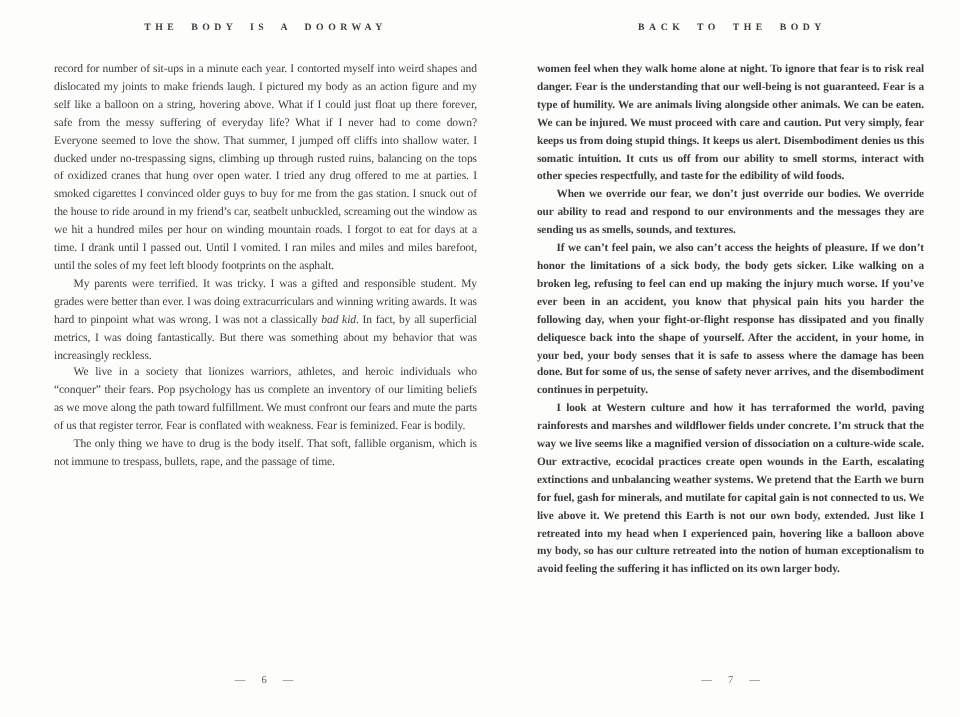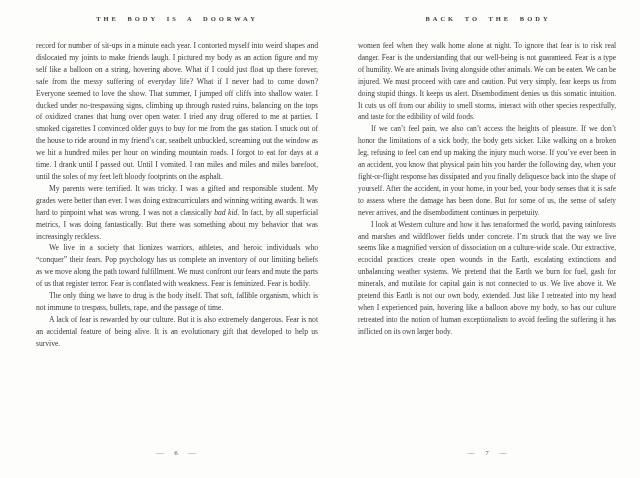--- a/index.html
+++ b/index.html
@@ -40,21 +40,21 @@
 
   .textblock {
     position: absolute;
     top: 40px;
     height: 408px;
     overflow: hidden;
     color: var(--text-color, #3b3b3d);
     text-align: justify;
   }
   .page.left  .textblock { left: 36px; width: 282px; font-size: 7.7px; line-height: 11.9px; letter-spacing: -0.05px; }
-  .page.right .textblock { left: 38px; width: 258px; font-size: 7.5px; line-height: 11.9px; letter-spacing: -0.05px; }
+  .page.right .textblock { left: 38px; width: 258px; font-size: 7.5px; line-height: 11.9px; letter-spacing: -0.05px; font-weight: bold; }
 
   .textblock p {
     margin: 0;
     text-indent: 13px;
   }
   .textblock p:first-child {
     text-indent: 0;
   }
 
   .folio {
@@ -75,28 +75,28 @@
 
 <div class="spread" style="--page-bg: #fdfdfc; --text-color: #3b3b3d; --head-color: #3d3d3f; --folio-color: #5a5a5c;">
 
   <section class="page left">
     <div class="running-head">THE BODY IS A DOORWAY</div>
     <div class="textblock">
         <p><span>record for number of sit-ups in a minute each year. I contorted myself into weird shapes and dislocated my joints to make friends laugh. I pictured my body as an action figure and my self like a balloon on a string, hovering above. What if I could just float up there forever, safe from the messy suffering of everyday life? What if I never had to come down? Everyone seemed to love the show. That summer, I jumped off cliffs into shallow water. I ducked under no-trespassing signs, climbing up through rusted ruins, balancing on the tops of oxidized cranes that hung over open water. I tried any drug offered to me at parties. I smoked cigarettes I convinced older guys to buy for me from the gas station. I snuck out of the house to ride around in my friend’s car, seatbelt unbuckled, screaming out the window as we hit a hundred miles per hour on winding mountain roads. I forgot to eat for days at a time. I drank until I passed out. Until I vomited. I ran miles and miles and miles barefoot, until the soles of my feet left bloody footprints on the asphalt.</span></p>
         <p><span>My parents were terrified. It was tricky. I was a gifted and responsible student. My grades were better than ever. I was doing extracurriculars and winning writing awards. It was hard to pinpoint what was wrong. I was not a classically </span><em>bad kid</em><span>. In fact, by all superficial metrics, I was doing fantastically. But there was something about my behavior that was increasingly reckless.</span></p>
         <p><span>We live in a society that lionizes warriors, athletes, and heroic individuals who “conquer” their fears. Pop psychology has us complete an inventory of our limiting beliefs as we move along the path toward fulfillment. We must confront our fears and mute the parts of us that register terror. Fear is conflated with weakness. Fear is feminized. Fear is bodily.</span></p>
         <p><span>The only thing we have to drug is the body itself. That soft, fallible organism, which is not immune to trespass, bullets, rape, and the passage of time.</span></p>
-        <p><span>A lack of fear is rewarded by our culture. But it is also extremely dangerous. Fear is not an accidental feature of being alive. It is an evolutionary gift that developed to help us survive.</span></p>
       </div>
     <div class="folio">— 6 —</div>
   </section>
 
   <section class="page right">
     <div class="running-head">BACK TO THE BODY</div>
     <div class="textblock">
         <p><span>women feel when they walk home alone at night. To ignore that fear is to risk real danger. Fear is the understanding that our well-being is not guaranteed. Fear is a type of humility. We are animals living alongside other animals. We can be eaten. We can be injured. We must proceed with care and caution. Put very simply, fear keeps us from doing stupid things. It keeps us alert. Disembodiment denies us this somatic intuition. It cuts us off from our ability to smell storms, interact with other species respectfully, and taste for the edibility of wild foods.</span></p>
+        <p><span>When we override our fear, we don’t just override our bodies. We override our ability to read and respond to our environments and the messages they are sending us as smells, sounds, and textures.</span></p>
         <p><span>If we can’t feel pain, we also can’t access the heights of pleasure. If we don’t honor the limitations of a sick body, the body gets sicker. Like walking on a broken leg, refusing to feel can end up making the injury much worse. If you’ve ever been in an accident, you know that physical pain hits you harder the following day, when your fight-or-flight response has dissipated and you finally deliquesce back into the shape of yourself. After the accident, in your home, in your bed, your body senses that it is safe to assess where the damage has been done. But for some of us, the sense of safety never arrives, and the disembodiment continues in perpetuity.</span></p>
         <p><span>I look at Western culture and how it has terraformed the world, paving rainforests and marshes and wildflower fields under concrete. I’m struck that the way we live seems like a magnified version of dissociation on a culture-wide scale. Our extractive, ecocidal practices create open wounds in the Earth, escalating extinctions and unbalancing weather systems. We pretend that the Earth we burn for fuel, gash for minerals, and mutilate for capital gain is not connected to us. We live above it. We pretend this Earth is not our own body, extended. Just like I retreated into my head when I experienced pain, hovering like a balloon above my body, so has our culture retreated into the notion of human exceptionalism to avoid feeling the suffering it has inflicted on its own larger body.</span></p>
       </div>
     <div class="folio">— 7 —</div>
   </section>
 
 </div>
 
 </body></html>

